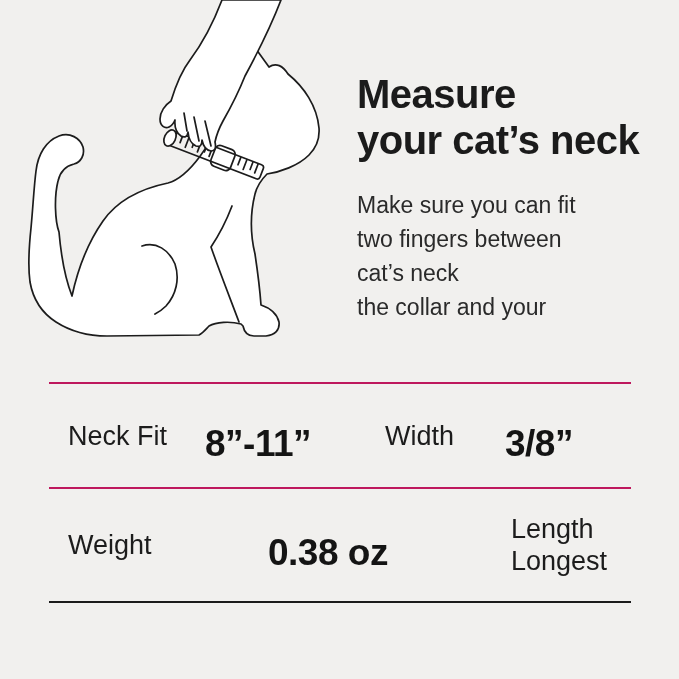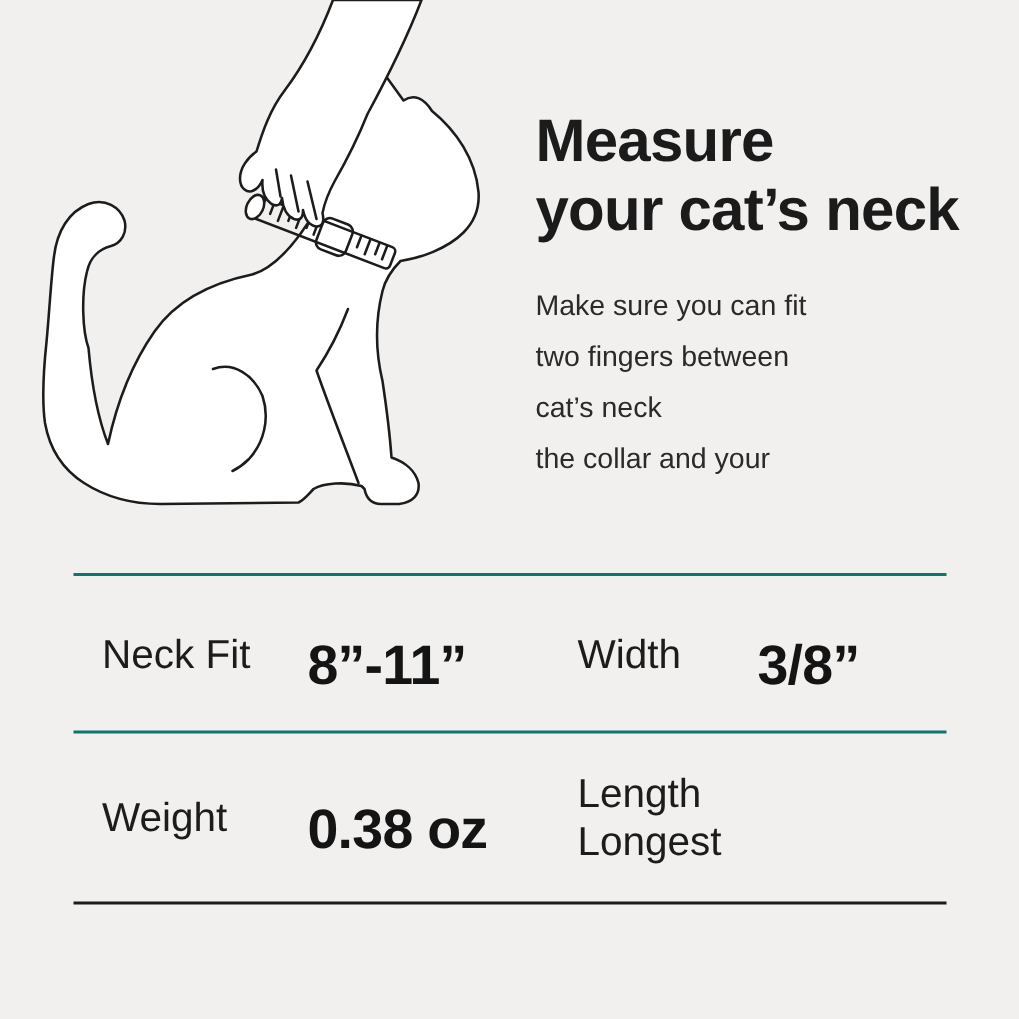--- a/index.html
+++ b/index.html
@@ -9,27 +9,27 @@
     position:relative; width:679px; height:679px;
     background:#f1f0ee; overflow:hidden; color:#1c1c1c;
   }
   .illustration { position:absolute; left:0; top:0; }
   svg .ink { stroke:#1c1c1c; stroke-width:1.7; stroke-linecap:round; stroke-linejoin:round; fill:none; }
   svg .white-fill { fill:#ffffff; }
 
   .copy { position:absolute; left:357px; top:71px; width:310px; }
   .title { font-size:40px; line-height:46px; font-weight:700; color:#1b1b1b; letter-spacing:-0.5px; }
   .title span { display:block; }
-  .subtitle { margin-top:25px; font-size:19px; line-height:34px; font-weight:400; color:#2a2a2a; }
+  .subtitle { margin-top:25px; font-size:23px; line-height:34px; font-weight:400; color:#2a2a2a; }
   .subtitle span { display:block; }
 
   .spec-table { position:absolute; left:49px; top:382px; width:582px; }
-  .spec-row { display:flex; align-items:center; border-top:2px solid #0f766e; }
+  .spec-row { display:flex; align-items:center; border-top:2px solid #be185d; }
   .spec-row.r1 { height:105px; }
-  .spec-row.r2 { height:114px; }
+  .spec-row.r2 { height:114px;justify-content:space-between; }
   .table-bottom-rule { border-top:2px solid #1b1b1b; height:0; }
   .cell { display:flex; align-items:center; }
   .c-label1 { width:156px; padding-left:19px; }
   .c-value1 { width:180px; }
   .c-label2 { width:120px; }
   .c-value2 { flex:1; }
   .spec-label { font-size:27px; font-weight:400; color:#1c1c1c; line-height:32px; }
   .spec-value { font-size:37px; font-weight:700; color:#141414; letter-spacing:-0.5px;margin-top:16px; }
 </style>
 </head>

